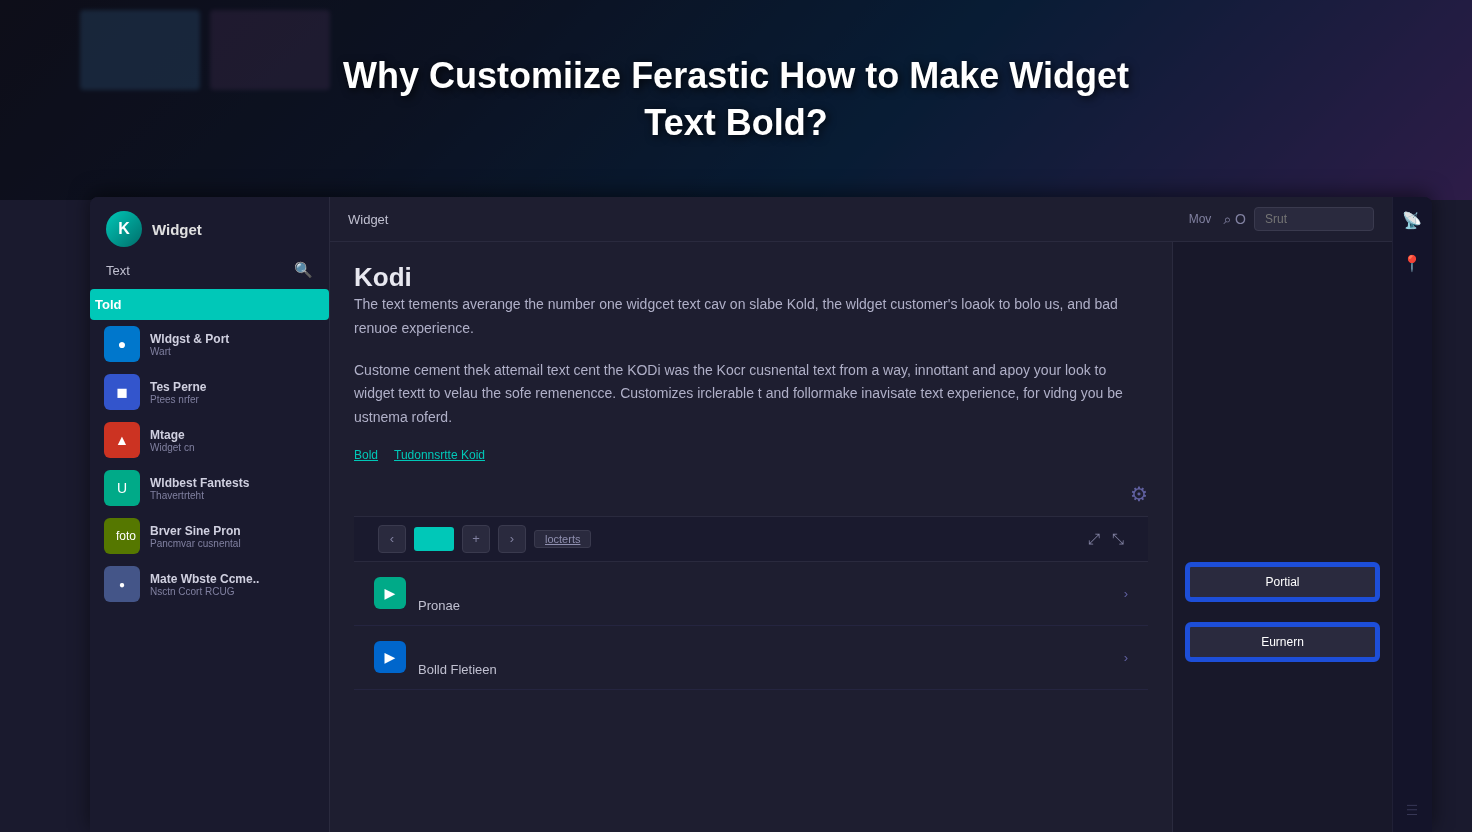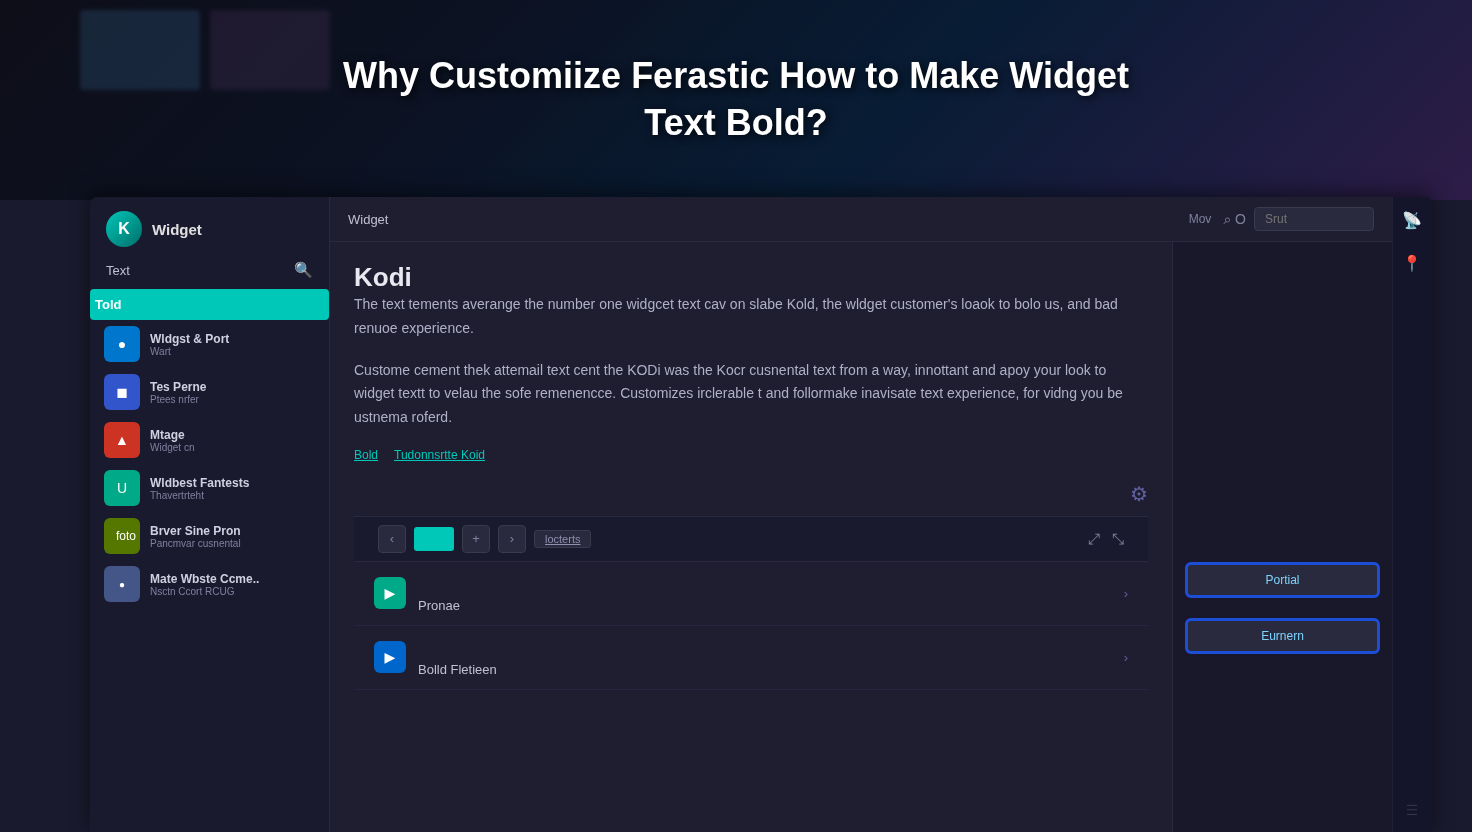--- a/index.html
+++ b/index.html
@@ -329,24 +329,24 @@
       min-width: 220px;
       background: #18182a;
       border-left: 1px solid #2a2a3e;
       display: flex;
       flex-direction: column;
       padding: 12px;
       gap: 8px;
     }
     .side-widget-btn {
       background: #2a2a3e;
-      border: 3px solid #1d4ed8;
+      border: 5px solid #1d4ed8;
       border-radius: 6px;
       padding: 8px 4px;
-      color: #7dd3fc;
+      color: #ffffff;
       font-size: 12px;
       cursor: pointer;
       text-align: center;
     }
     .side-widget-label {
       color: #8080a0;
       font-size: 11px;
       margin-top: 4px;
     }
 

